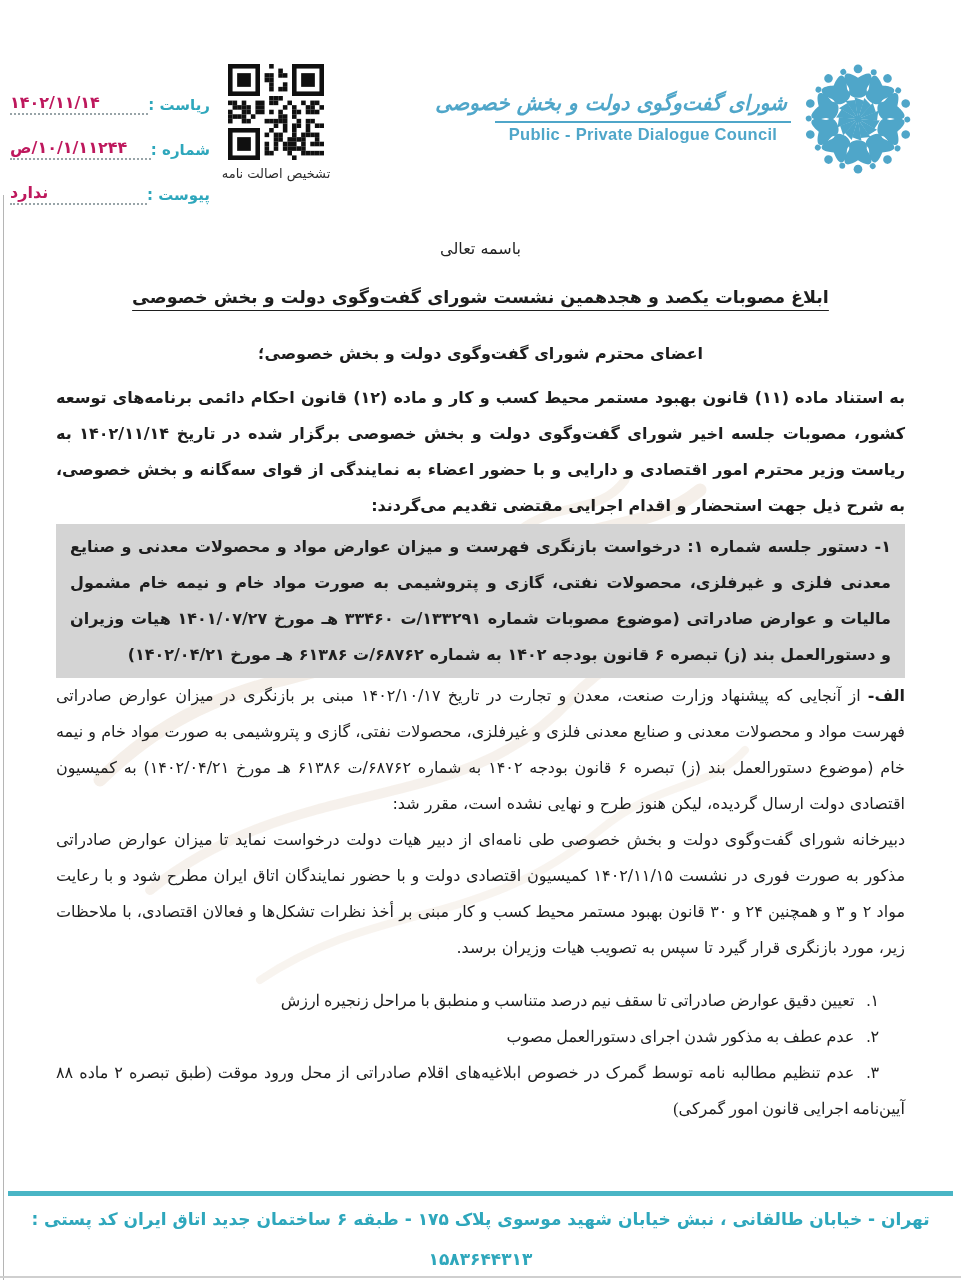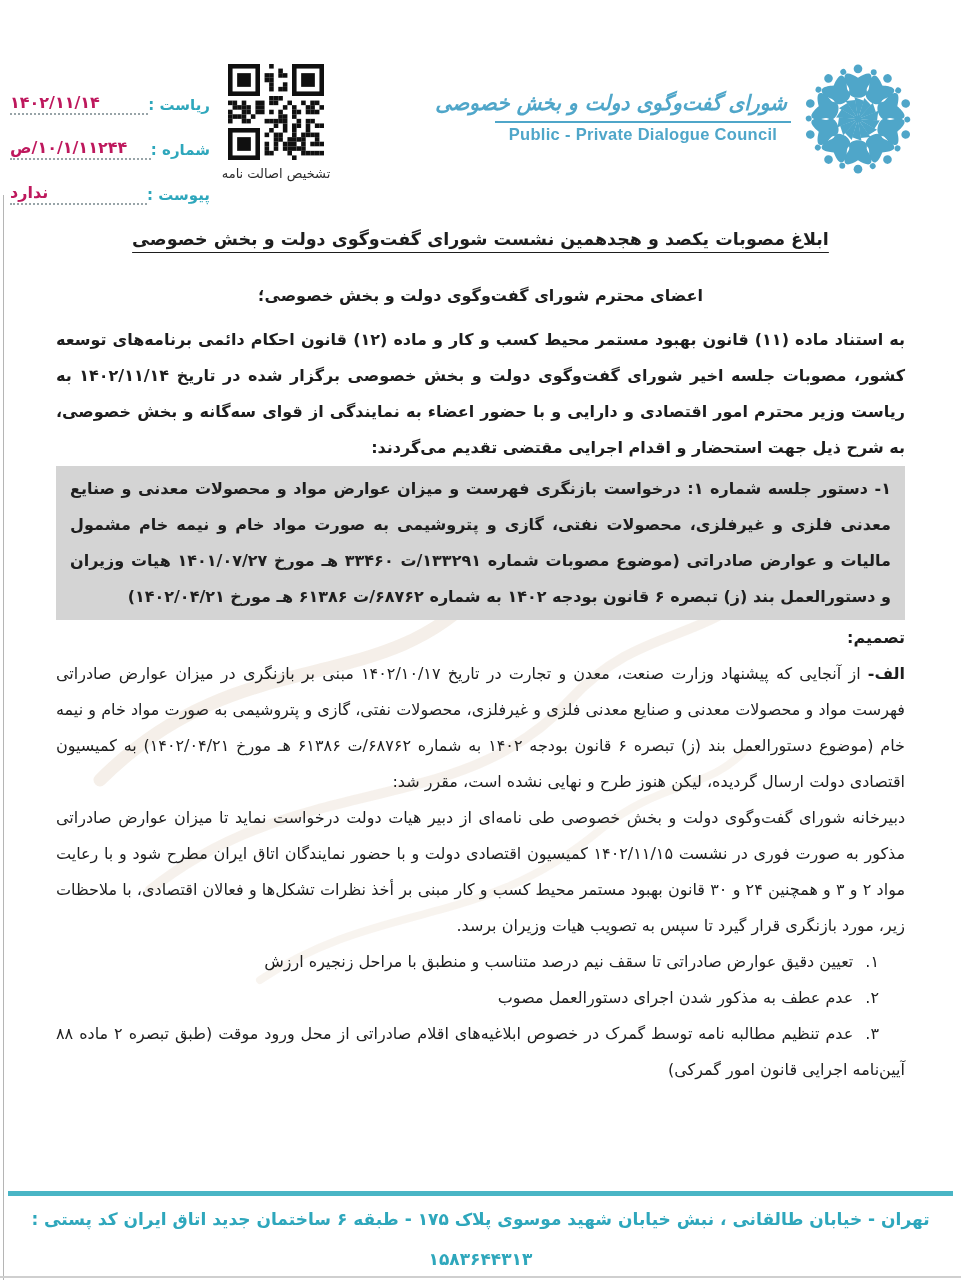--- a/index.html
+++ b/index.html
@@ -42,21 +42,21 @@
     font-size:16px; line-height:36px; text-align:justify;}
   .content p{margin:0;}
   .bismillah{text-align:center; font-size:16px; margin:12px 0 20px; line-height:26px;}
   .title{text-align:center; font-weight:bold; font-size:17.5px; line-height:30px;
     margin-bottom:24px; text-decoration:underline; text-underline-offset:7px;}
   .salutation{font-weight:bold; text-align:center; margin-bottom:8px;}
   .intro{font-weight:bold;}
   .agenda{background:var(--highlight); font-weight:bold; margin:10px -18px 8px; padding:5px 14px;}
   .decision{font-weight:bold;}
   .bold{font-weight:bold;}
-  .items{margin-top:0;}
+  .items{margin-top:17px;font-family:Liberation Serif, serif;}
   .item{text-indent:26px; text-align:justify;}
   .item-num{display:inline-block; text-indent:0; margin-left:12px;}
   
   .footer-rule{position:absolute; left:8px; right:8px; top:1191px; height:5px; background:var(--rule);}
   .footer{position:absolute; left:0; right:0; top:1199px; text-align:center;
     color:var(--teal); font-weight:bold;}
   .addr{font-size:17px; line-height:40px;}
   .contact{font-size:16.5px; line-height:38px; direction:rtl;}
 </style>
 </head>
@@ -298,25 +298,25 @@
         <circle cx="60" cy="60" r="3.5"></circle>
       </g>
     </svg>
   <div class="brand-text">
     <div class="brand-fa">شورای گفت‌وگوی دولت و بخش خصوصی</div>
     <div class="brand-divider"></div>
     <div class="brand-en">Public - Private Dialogue Council</div>
   </div>
 
   <div class="content">
+    <div class="bismillah">باسمه تعالی</div>
     <div class="title">ابلاغ مصوبات یکصد و هجدهمین نشست شورای گفت‌وگوی دولت و بخش خصوصی</div>
     <div class="salutation">اعضای محترم شورای گفت‌وگوی دولت و بخش خصوصی؛</div>
     <p class="intro">به استناد ماده (۱۱) قانون بهبود مستمر محیط کسب و کار و ماده (۱۲) قانون احکام دائمی برنامه‌های توسعه کشور، مصوبات جلسه اخیر شورای گفت‌وگوی دولت و بخش خصوصی برگزار شده در تاریخ ۱۴۰۲/۱۱/۱۴ به ریاست وزیر محترم امور اقتصادی و دارایی و با حضور اعضاء به نمایندگی از قوای سه‌گانه و بخش خصوصی، به شرح ذیل جهت استحضار و اقدام اجرایی مقتضی تقدیم می‌گردند:</p>
     <p class="agenda">۱- دستور جلسه شماره ۱: درخواست بازنگری فهرست و میزان عوارض مواد و محصولات معدنی و صنایع معدنی فلزی و غیرفلزی، محصولات نفتی، گازی و پتروشیمی به صورت مواد خام و نیمه خام مشمول مالیات و عوارض صادراتی (موضوع مصوبات شماره ۱۳۳۲۹۱/ت ۳۳۴۶۰ هـ مورخ ۱۴۰۱/۰۷/۲۷ هیات وزیران و دستورالعمل بند (ز) تبصره ۶ قانون بودجه ۱۴۰۲ به شماره ۶۸۷۶۲/ت ۶۱۳۸۶ هـ مورخ ۱۴۰۲/۰۴/۲۱)</p>
-    <div class="decision">تصمیم:</div>
     <p class="clause"><span class="bold">الف-</span> <span>از آنجایی که پیشنهاد وزارت صنعت، معدن و تجارت در تاریخ ۱۴۰۲/۱۰/۱۷ مبنی بر بازنگری در میزان عوارض صادراتی فهرست مواد و محصولات معدنی و صنایع معدنی فلزی و غیرفلزی، محصولات نفتی، گازی و پتروشیمی به صورت مواد خام و نیمه خام (موضوع دستورالعمل بند (ز) تبصره ۶ قانون بودجه ۱۴۰۲ به شماره ۶۸۷۶۲/ت ۶۱۳۸۶ هـ مورخ ۱۴۰۲/۰۴/۲۱) به کمیسیون اقتصادی دولت ارسال گردیده، لیکن هنوز طرح و نهایی نشده است، مقرر شد:</span></p>
     <p class="directive">دبیرخانه شورای گفت‌وگوی دولت و بخش خصوصی طی نامه‌ای از دبیر هیات دولت درخواست نماید تا میزان عوارض صادراتی مذکور به صورت فوری در نشست ۱۴۰۲/۱۱/۱۵ کمیسیون اقتصادی دولت و با حضور نمایندگان اتاق ایران مطرح شود و با رعایت مواد ۲ و ۳ و همچنین ۲۴ و ۳۰ قانون بهبود مستمر محیط کسب و کار مبنی بر أخذ نظرات تشکل‌ها و فعالان اقتصادی، با ملاحظات زیر، مورد بازنگری قرار گیرد تا سپس به تصویب هیات وزیران برسد.</p>
     <div class="items">
       <div class="item"><span class="item-num">۱.</span><span>تعیین دقیق عوارض صادراتی تا سقف نیم درصد متناسب و منطبق با مراحل زنجیره ارزش</span></div>
       <div class="item"><span class="item-num">۲.</span><span>عدم عطف به مذکور شدن اجرای دستورالعمل مصوب</span></div>
       <div class="item"><span class="item-num">۳.</span><span>عدم تنظیم مطالبه نامه توسط گمرک در خصوص ابلاغیه‌های اقلام صادراتی از محل ورود موقت (طبق تبصره ۲ ماده ۸۸ آیین‌نامه اجرایی قانون امور گمرکی)</span></div>
     </div>
   </div>
 
   <div class="footer-rule"></div>

